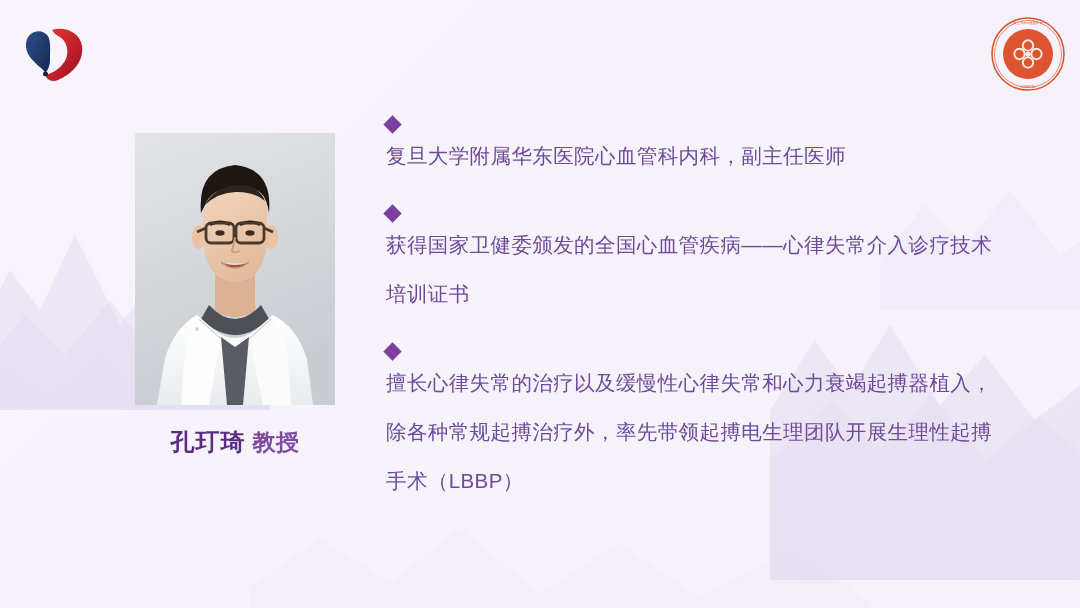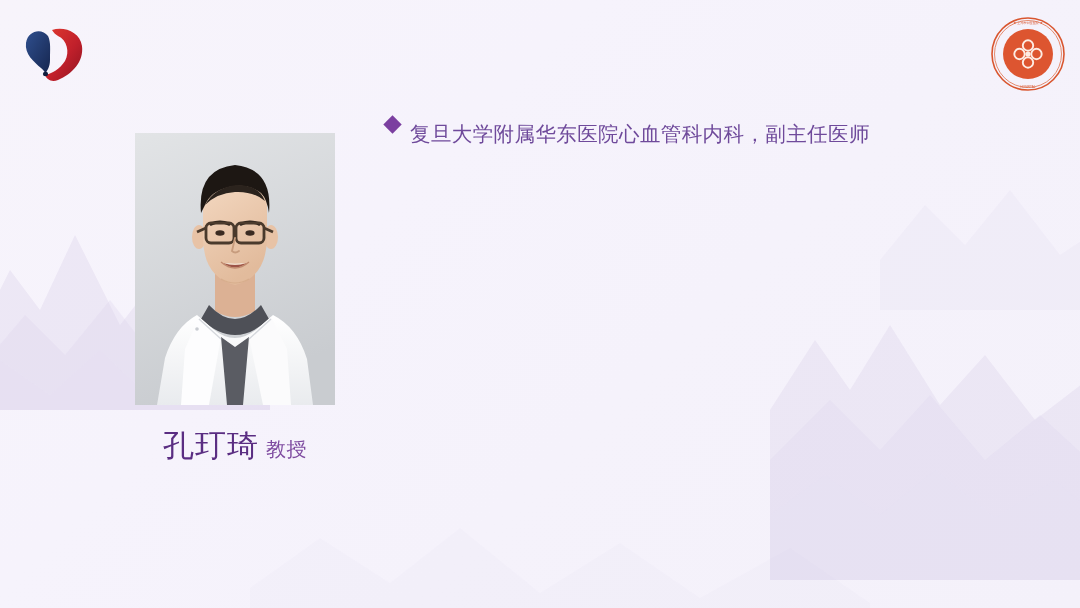--- a/index.html
+++ b/index.html
@@ -93,45 +93,46 @@
   .name-line {
     position: absolute;
     left: 135px;
     top: 430px;
     width: 200px;
     text-align: center;
     white-space: nowrap;
     line-height: 1;
   }
   .name-main {
-    font-size: 31px;
-    font-weight: 400;
+    font-size: 24px;
+    font-weight: 700;
     color: #5a2d82;
     letter-spacing: 1px;
   }
   .name-title {
-    font-size: 20px;
-    font-weight: 400;
+    font-size: 23px;
+    font-weight: 700;
     color: #7e4aa0;
     margin-left: 7px;
     letter-spacing: 0.5px;
     margin-top: 32px;
   }
 
   
   .bullets {
     position: absolute;
     left: 386px;
     top: 109px;
     width: 660px;
   }
   .bullet-row {
     display: flex;
     align-items: flex-start;
     margin-bottom: 18px;
+    flex-direction: column;
   }
   .bullet-marker {
     flex: 0 0 auto;
     width: 13px;
     height: 13px;
     margin-top: 9px;
     margin-right: 11px;
     background: #7b3fa0;
     transform: rotate(45deg);
   }
@@ -286,15 +287,26 @@
 
   <div class="name-line">
     <span class="name-main">孔玎琦</span><span class="name-title">教授</span>
   </div>
 
   <div class="bullets">
     <div class="bullet-row">
       <span class="bullet-marker"></span>
       <span class="bullet-text">复旦大学附属华东医院心血管科内科，副主任医师</span>
     </div>
+    <div class="bullet-row">
+      <span class="bullet-marker"></span>
+      <span class="bullet-text">获得国家卫健委颁发的全国心血管疾病——心律失常介入诊疗技术
+培训证书</span>
+    </div>
+    <div class="bullet-row">
+      <span class="bullet-marker"></span>
+      <span class="bullet-text">擅长心律失常的治疗以及缓慢性心律失常和心力衰竭起搏器植入，
+除各种常规起搏治疗外，率先带领起搏电生理团队开展生理性起搏
+手术（LBBP）</span>
+    </div>
   </div>
 
 </div>
 
 </body></html>

